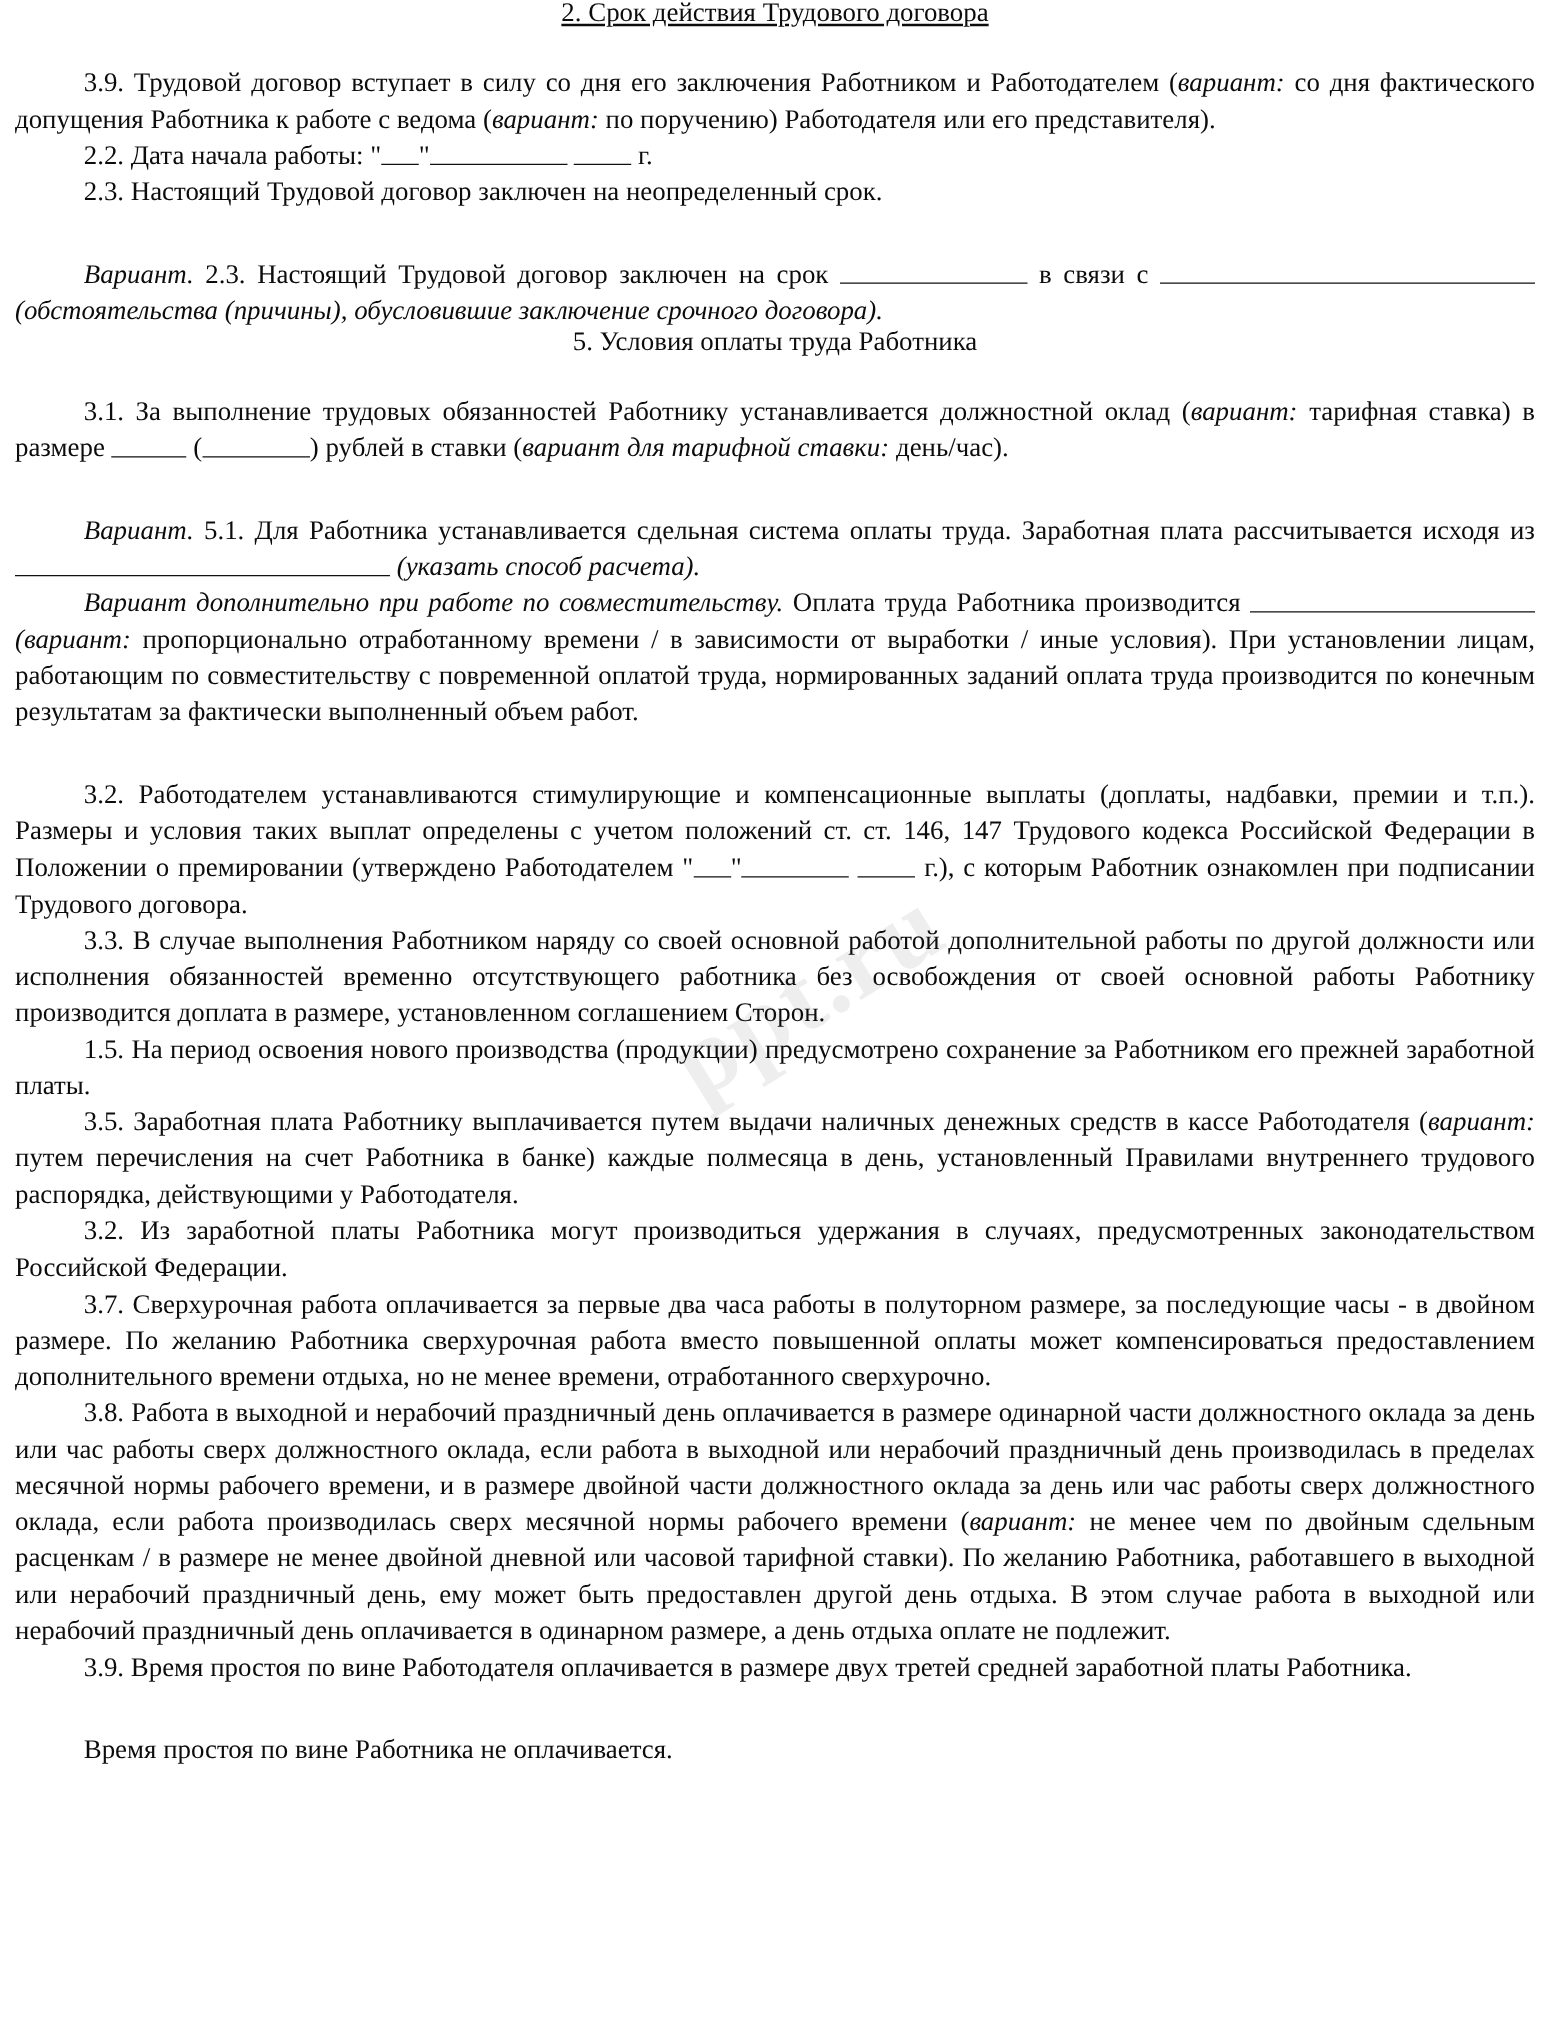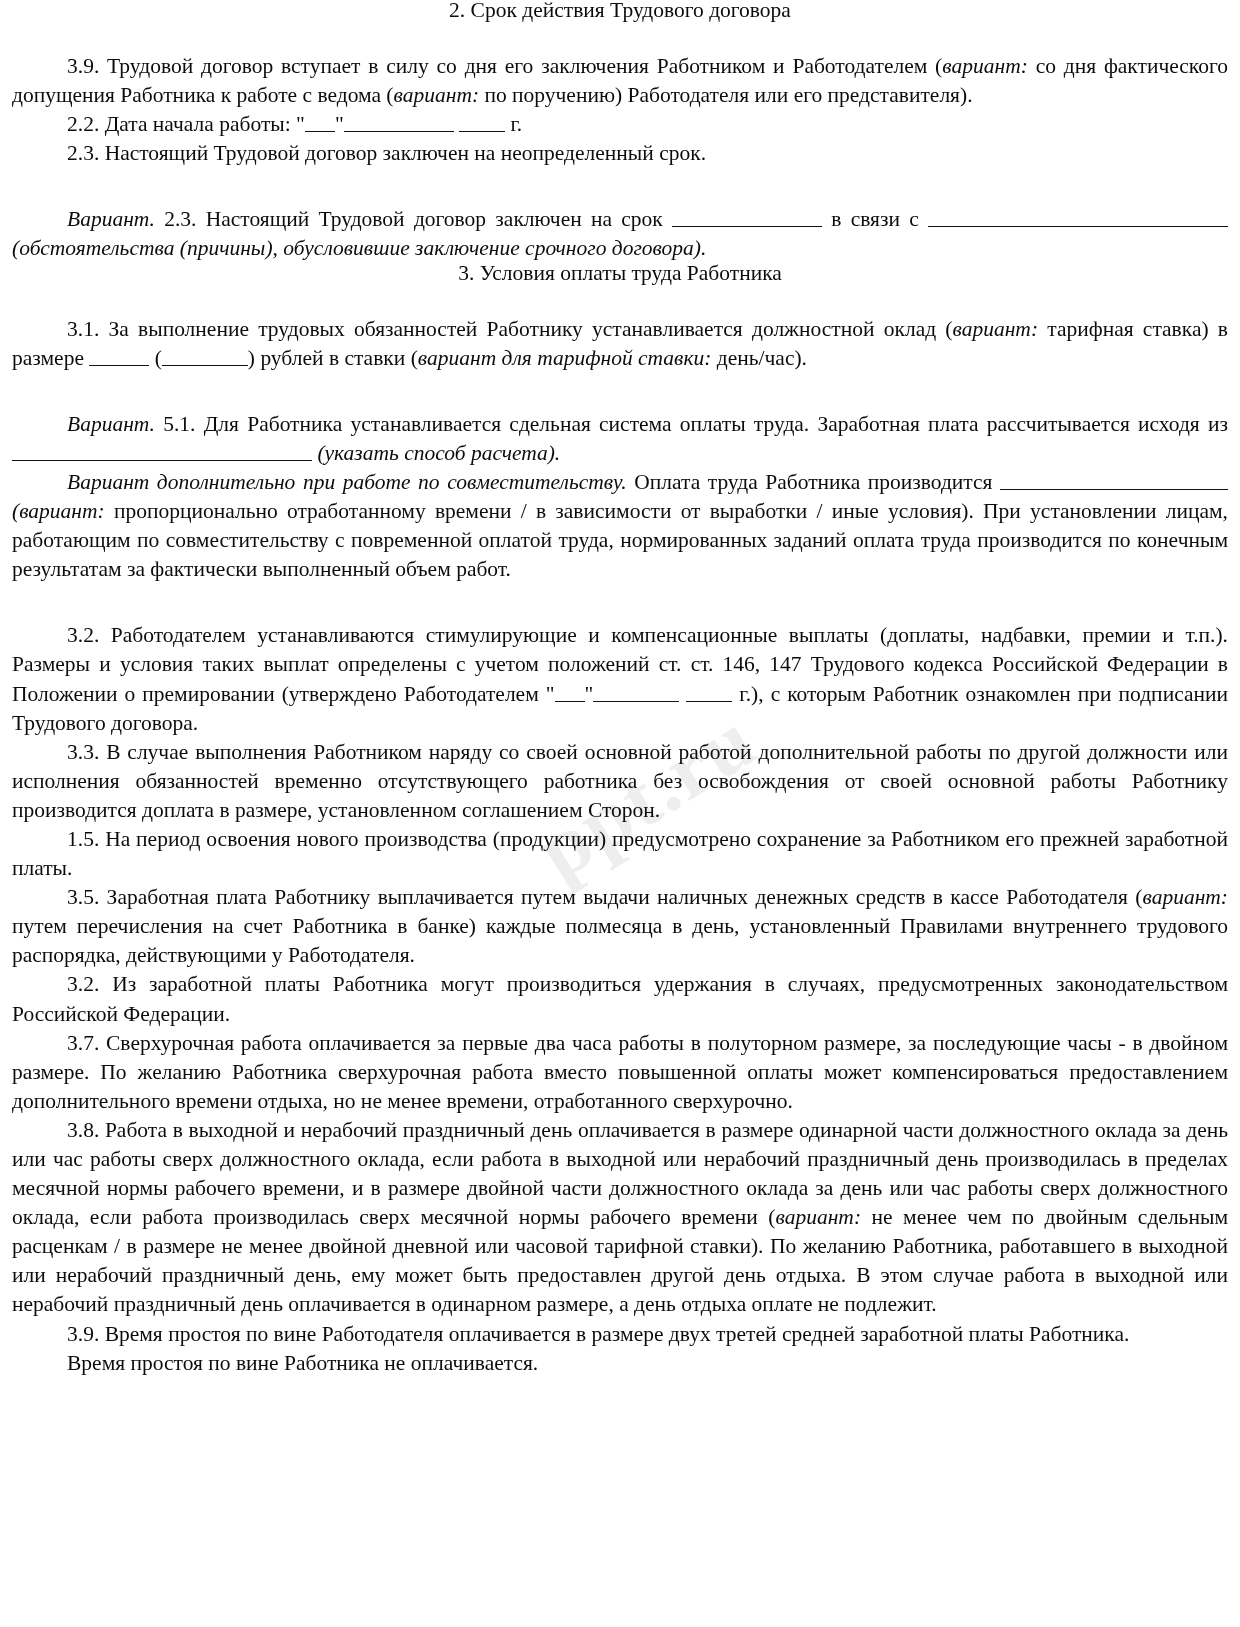--- a/index.html
+++ b/index.html
@@ -42,21 +42,21 @@
   .content { position: relative; z-index: 1; }
 
   h2.heading {
     font-size: 21.5px;
     font-weight: 400;
     text-align: center;
     margin: 0;
     padding: 0;
     line-height: 1.0;
   }
-  .heading-2 { padding-top: 12px; }
+  .heading-2 { padding-top: 12px; text-decoration: underline; }
   .heading-3 { padding-top: 26px; padding-bottom: 2px; }
 
   p {
     margin: 0;
     font-size: 21.5px;
     line-height: 29.1px;
     text-align: justify;
     text-justify: inter-word;
     hyphens: none;
   }
@@ -79,21 +79,21 @@
   .b-xxs { width: 30px; }
   .b-xs  { width: 46px; }
   .b-sm  { width: 60px; }
   .b-md  { width: 86px; }
   .b-lg  { width: 110px; }
   .b-xl  { width: 150px; }
   .b-xxl { width: 228px; }
   .b-huge{ width: 300px; }
 
   
-  .clip-bottom { overflow: hidden; }
+  .clip-bottom { overflow: hidden; margin-top: 36px; }
 </style>
 </head>
 <body>
 
 <div class="page">
 
   <div class="watermark">ppt.ru</div>
 
   <div class="content">
 
@@ -104,21 +104,21 @@
     <p class="indent"><span>3.9. Трудовой договор вступает в силу со дня его заключения Работником и Работодателем (</span><i>вариант:</i><span> со дня фактического допущения Работника к работе с ведома (</span><i>вариант:</i><span> по поручению) Работодателя или его представителя).</span></p>
 
     <p class="indent noindent" style="text-indent:55px"><span>2.2. Дата начала работы: "</span><span class="blank b-xxs"></span><span>"</span><span class="blank b-lg"></span> <span class="blank b-xs"></span> <span>г.</span></p>
 
     <p class="indent">2.3. Настоящий Трудовой договор заключен на неопределенный срок.</p>
 
     <div class="gap-lg"></div>
 
     <p class="indent"><i>Вариант.</i><span> 2.3. Настоящий Трудовой договор заключен на срок </span><span class="blank b-xl"></span><span> в связи с </span><span class="blank b-huge"></span> <i>(обстоятельства (причины), обусловившие заключение срочного договора).</i></p>
 
-    <h2 class="heading heading-3">3. Условия оплаты труда Работника</h2>
+    <h2 class="heading heading-3">5. Условия оплаты труда Работника</h2>
 
     <div class="gap-md"></div>
 
     <p class="indent"><span>3.1. За выполнение трудовых обязанностей Работнику устанавливается должностной оклад (</span><i>вариант:</i><span> тарифная ставка) в размере </span><span class="blank b-sm"></span> <span>(</span><span class="blank b-md"></span><span>) рублей в ставки (</span><i>вариант для тарифной ставки:</i><span> день/час).</span></p>
 
     <div class="gap-lg"></div>
 
     <p class="indent"><i>Вариант.</i><span> 5.1. Для Работника устанавливается сдельная система оплаты труда. Заработная плата рассчитывается исходя из </span><span class="blank b-huge"></span> <i>(указать способ расчета).</i></p>
 
     <p class="indent"><i>Вариант дополнительно при работе по совместительству.</i><span> Оплата труда Работника производится </span><span class="blank b-xxl"></span> <i>(вариант:</i><span> пропорционально отработанному времени / в зависимости от выработки / иные условия). При установлении лицам, работающим по совместительству с повременной оплатой труда, нормированных заданий оплата труда производится по конечным результатам за фактически выполненный объем работ.</span></p>

